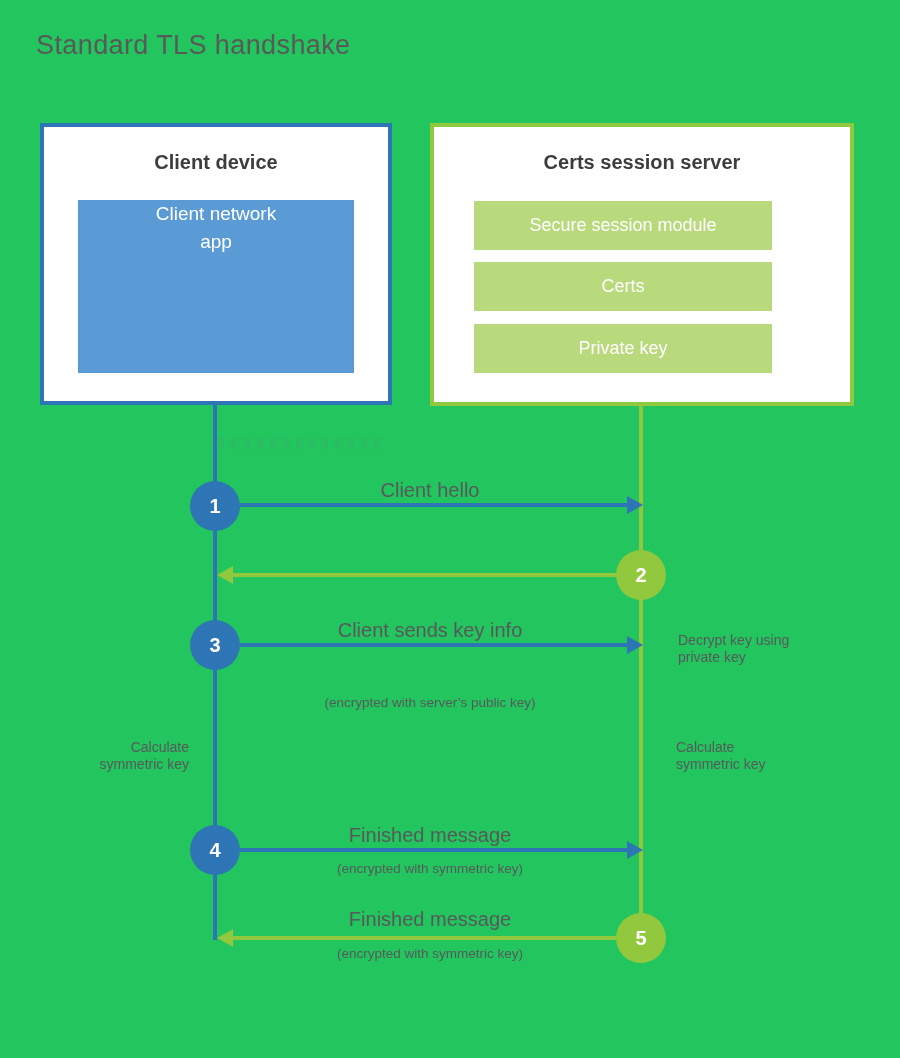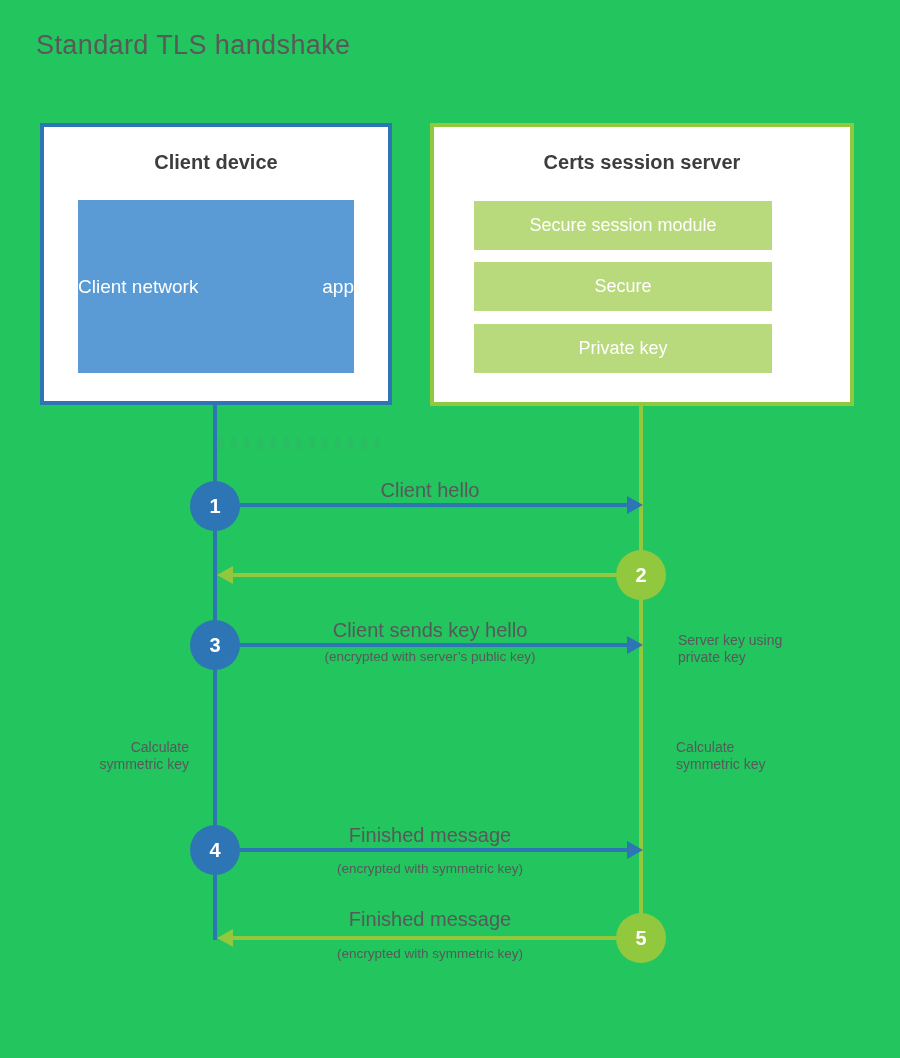--- a/index.html
+++ b/index.html
@@ -9,21 +9,21 @@
   .title{position:absolute;left:36px;top:30px;margin:0;font-size:27px;font-weight:300;
          color:#595959;letter-spacing:0.4px;}
 
   .box{position:absolute;background:#ffffff;box-sizing:border-box;}
   .client-box{left:40px;top:123px;width:352px;height:282px;border:4px solid var(--blue,#2e75b6);}
   .server-box{left:430px;top:123px;width:424px;height:283px;border:4px solid var(--green,#92c83e);}
   .box-title{position:absolute;top:24px;left:0;right:0;text-align:center;
              font-size:20px;font-weight:700;color:#3d3d3d;}
   .client-app{position:absolute;left:34px;top:73px;width:276px;height:173px;
               background:var(--blue-fill,#5b9bd5);color:#ffffff;font-size:19px;line-height:28px;
-              display:flex;flex-direction:row;align-items:center;justify-content:space-between;}
+              display:flex;flex-direction:column;align-items:center;justify-content:flex-start;}
   .bar{position:absolute;left:40px;width:298px;height:49px;background:var(--green-fill,#b8d97c);
        color:#ffffff;font-size:18px;display:flex;align-items:center;justify-content:center;}
   .bar-1{top:74px}.bar-2{top:135px}.bar-3{top:197px}
 
   .vline{position:absolute;width:4px;}
   .blue-line{left:213px;top:405px;height:535px;background:var(--blue,#2e75b6);}
   .green-line{left:639px;top:406px;height:534px;background:var(--green,#92c83e);}
 
   .ghost{position:absolute;left:218px;top:437px;width:168px;height:12px;
          background:repeating-linear-gradient(90deg,rgba(110,120,135,0.10) 0 6px,transparent 6px 13px);}
@@ -49,21 +49,21 @@
   .arrow.green.left .head{border-right:16px solid var(--green,#92c83e);}
   .a1{left:240px;top:503px;width:403px}
   .a2{left:217px;top:573px;width:399px}
   .a3{left:240px;top:643px;width:403px}
   .a4{left:240px;top:848px;width:403px}
   .a5{left:217px;top:936px;width:399px}
 
   .msg{position:absolute;left:240px;width:380px;text-align:center;color:#58595b;}
   .msg.main{font-size:20px;}
   .msg.sub{font-size:13.5px;}
-  .m1{top:479px}.m2{top:549px}.m3{top:619px}.s3{top:649px}
+  .m1{top:479px}.m2{top:549px}.m3{top:619px}.s3{top:695px}
   .m4{top:824px}.s4{top:861px}.m5{top:908px}.s5{top:946px}
 
   .note{position:absolute;color:#58595b;font-size:14px;line-height:17px;}
   .note span{display:block;}
   .note-decrypt{left:678px;top:632px;width:140px;font-size:14px;text-align:left;}
   .note-calc-left{left:57px;top:739px;width:132px;text-align:right;}
   .note-calc-right{left:676px;top:739px;width:132px;text-align:left;}
 </style>
 </head>
 <body>
@@ -76,21 +76,21 @@
     <div class="box-title">Client device</div>
     <div class="client-app">
       <span>Client network</span>
       <span>app</span>
     </div>
   </div>
 
   <div class="box server-box">
     <div class="box-title">Certs session server</div>
     <div class="bar bar-1">Secure session module</div>
-    <div class="bar bar-2">Secure</div>
+    <div class="bar bar-2">Certs</div>
     <div class="bar bar-3">Private key</div>
   </div>
 
   <div class="vline blue-line"></div>
   <div class="vline green-line"></div>
   <div class="ghost"></div>
 
   <div class="step-circle blue c1">
     <span>1</span>
   </div>
@@ -104,28 +104,28 @@
     <span>2</span>
   </div>
   <div class="arrow green left a2">
     <div class="shaft"></div>
     <div class="head"></div>
   </div>
 
   <div class="step-circle blue c3">
     <span>3</span>
   </div>
-  <div class="msg main m3">Client sends key hello</div>
+  <div class="msg main m3">Client sends key info</div>
   <div class="msg sub s3">(encrypted with server’s public key)</div>
   <div class="arrow blue right a3">
     <div class="shaft"></div>
     <div class="head"></div>
   </div>
   <div class="note note-decrypt">
-    <span>Server key using</span>
+    <span>Decrypt key using</span>
     <span>private key</span>
   </div>
 
   <div class="note note-calc-left">
     <span>Calculate</span>
     <span>symmetric key</span>
   </div>
   <div class="note note-calc-right">
     <span>Calculate</span>
     <span>symmetric key</span>

